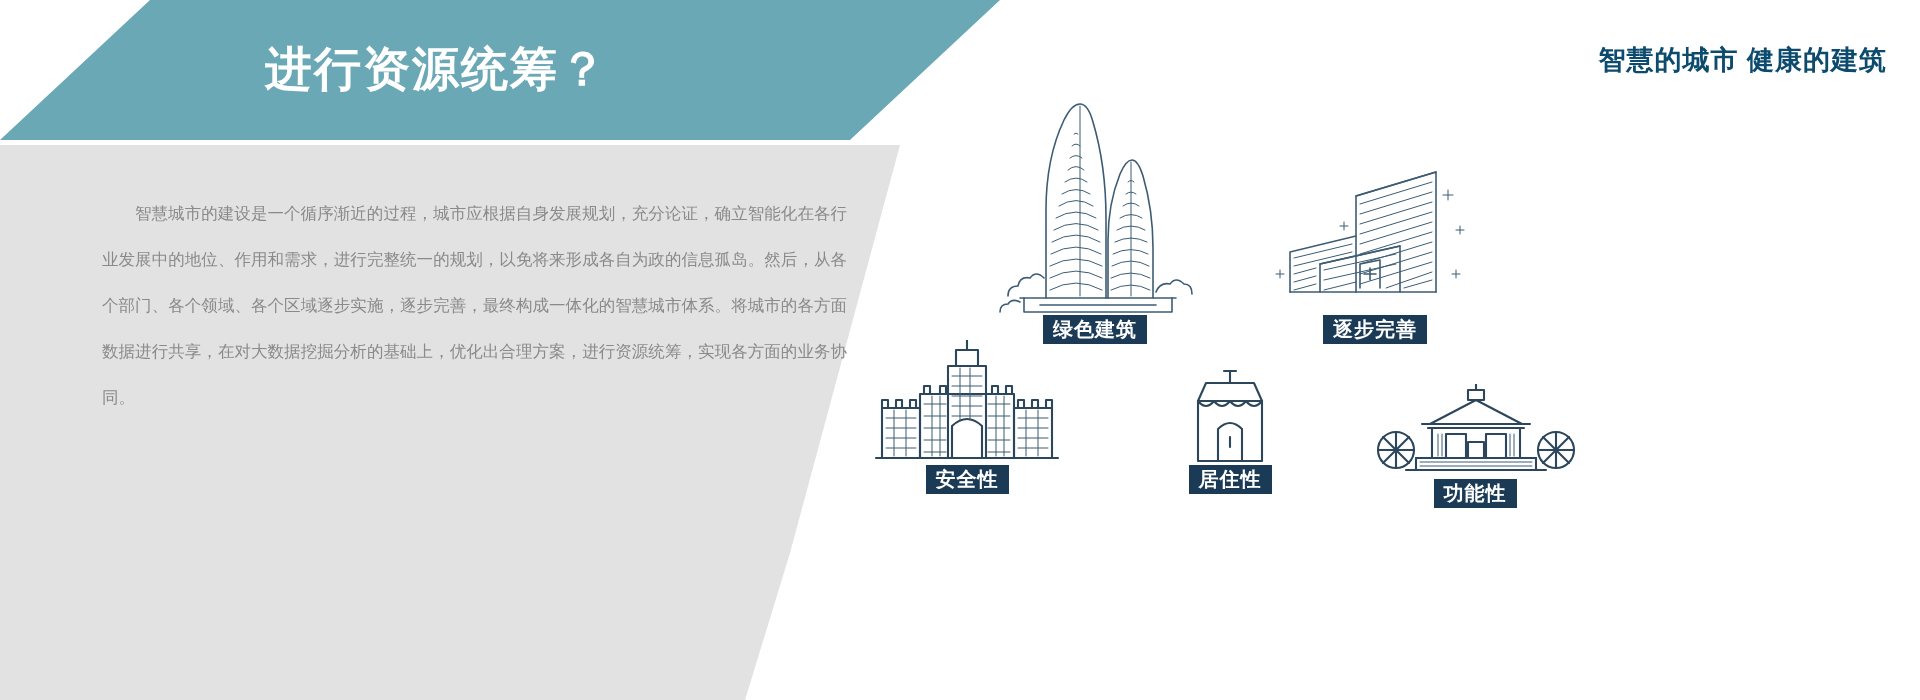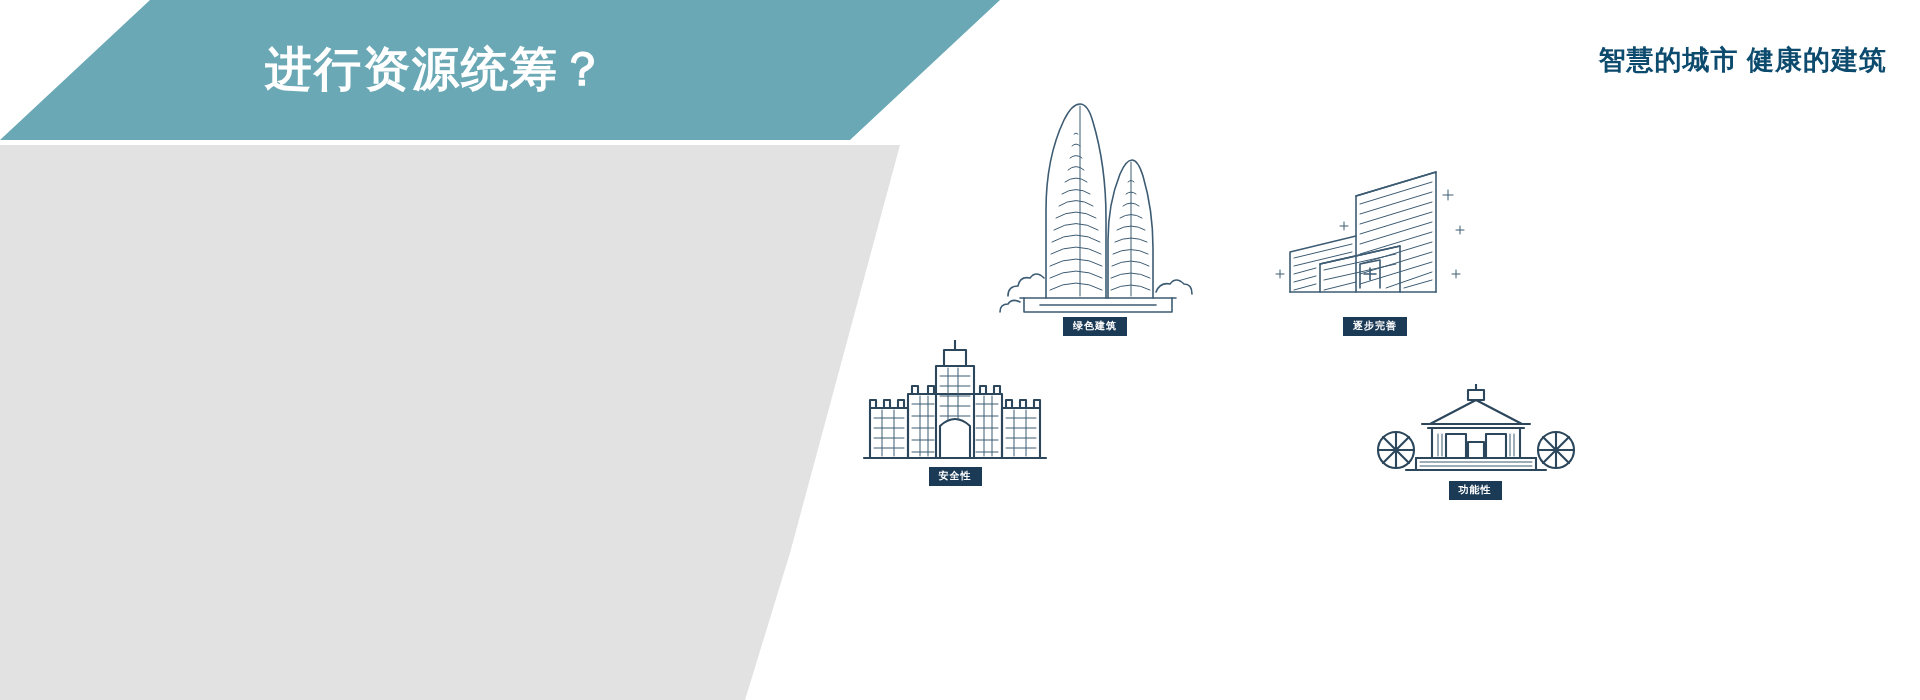--- a/index.html
+++ b/index.html
@@ -50,39 +50,40 @@
     text-justify:inter-ideograph;
   }
   .para:last-child{margin-bottom:0;}
   
   #icon-gallery{position:absolute;left:840px;top:100px;width:1080px;height:600px;}
   .icon-cell{position:absolute;text-align:center;}
   .icon-art{display:block;margin:0 auto;}
   .icon-label{
     display:inline-block;
     background:#1b3a56;color:#ffffff;
-    font-size:10px;font-weight:bold;letter-spacing:1px;
+    font-size:20px;font-weight:bold;letter-spacing:1px;
     padding:4px 10px 5px 10px;
     line-height:1;
     white-space:nowrap;
   }
   .ln{fill:none;stroke:#3d5c73;stroke-width:1.6;stroke-linecap:round;stroke-linejoin:round;}
   .ln-t{fill:none;stroke:#3d5c73;stroke-width:1;stroke-linecap:round;}
   .ln-b{fill:none;stroke:#2c475c;stroke-width:2.1;stroke-linecap:round;stroke-linejoin:round;}
 </style>
 </head>
 <body>
 
 <div id="title-banner"></div>
 <div id="page-title">进行资源统筹？</div>
 
 <div id="right-headline">智慧的城市  健康的建筑</div>
 
 <div id="body-panel"></div>
 <div id="body-text">
+  <p class="para">智慧城市的建设是一个循序渐近的过程，城市应根据自身发展规划，充分论证，确立智能化在各行业发展中的地位、作用和需求，进行完整统一的规划，以免将来形成各自为政的信息孤岛。然后，从各个部门、各个领域、各个区域逐步实施，逐步完善，最终构成一体化的智慧城市体系。将城市的各方面数据进行共享，在对大数据挖掘分析的基础上，优化出合理方案，进行资源统筹，实现各方面的业务协同。</p>
 </div>
 
 <div id="icon-gallery">
 
   <div class="icon-cell" style="left:140px;top:0px;width:230px;">
     <svg class="icon-art" width="230" height="215" viewBox="0 0 230 215">
       <g class="ln-t">
         <path class="ln" d="M66 198 L66 110 Q66 58 84 20 Q92 4 100 4 Q108 4 113 22 Q126 66 126 118 L126 198"></path>
         <path class="ln" d="M128 198 L128 140 Q128 104 140 74 Q146 60 152 60 Q158 60 163 76 Q173 110 173 148 L173 198"></path>
         <path d="M70 190 Q96 176 122 190"></path>
@@ -161,21 +162,21 @@
         <path d="M188 30 L188 40 M183 35 L193 35"></path>
         <path d="M200 66 L200 74 M196 70 L204 70"></path>
         <path d="M84 62 L84 70 M80 66 L88 66"></path>
         <path d="M196 110 L196 118 M192 114 L200 114"></path>
         <path d="M20 110 L20 118 M16 114 L24 114"></path>
       </g>
     </svg>
     <span class="icon-label">逐步完善</span>
   </div>
 
-  <div class="icon-cell" style="left:0px;top:240px;width:230px;">
+  <div class="icon-cell" style="left:12px;top:240px;width:230px;">
     <svg class="icon-art" width="230" height="125" viewBox="0 0 230 125">
       <g class="ln-b">
         <path d="M24 118 L206 118"></path>
         <path d="M30 118 L30 68 L68 68 L68 118"></path>
         <path d="M162 118 L162 68 L200 68 L200 118"></path>
         <path d="M68 118 L68 54 L162 54 L162 118"></path>
         <path d="M96 118 L96 26 L134 26 L134 118"></path>
         <path d="M104 26 L104 10 L126 10 L126 26"></path>
         <path d="M115 0 L115 10"></path>
         <path d="M30 68 L30 60 L36 60 L36 68 M44 68 L44 60 L50 60 L50 68 M58 68 L58 60 L64 60 L64 68"></path>
@@ -192,20 +193,34 @@
         <path d="M80 56 L80 116 M88 56 L88 116"></path>
         <path d="M136 64 L158 64 M136 76 L158 76 M136 88 L158 88 M136 100 L158 100 M136 112 L158 112"></path>
         <path d="M144 56 L144 116 M152 56 L152 116"></path>
         <path d="M100 36 L130 36 M100 46 L130 46 M100 56 L130 56 M100 66 L130 66 M100 76 L130 76"></path>
         <path d="M108 28 L108 80 M118 28 L118 80"></path>
       </g>
     </svg>
     <span class="icon-label">安全性</span>
   </div>
 
+  <div class="icon-cell" style="left:300px;top:265px;width:180px;">
+    <svg class="icon-art" width="180" height="100" viewBox="0 0 180 100">
+      <g class="ln-b">
+        <path d="M58 96 L58 36 L122 36 L122 96 Z"></path>
+        <path d="M58 36 L66 18 L114 18 L122 36"></path>
+        <path d="M58 36 Q66 46 74 36 Q82 46 90 36 Q98 46 106 36 Q114 46 122 36"></path>
+        <path d="M78 96 L78 64 Q90 52 102 64 L102 96"></path>
+        <path d="M90 72 L90 82"></path>
+        <path d="M90 6 L90 18"></path>
+        <path d="M84 6 L96 6"></path>
+      </g>
+    </svg>
+    <span class="icon-label">居住性</span>
+  </div>
 
   <div class="icon-cell" style="left:520px;top:284px;width:230px;text-align:center;">
     <svg class="icon-art" width="230" height="95" viewBox="0 0 230 95">
       <g class="ln-b">
         <path d="M108 6 L124 6 L124 16 L108 16 Z"></path>
         <path d="M116 0 L116 6"></path>
         <path d="M70 40 L116 16 L162 40 Z"></path>
         <path d="M62 40 L170 40"></path>
         <path d="M68 44 L164 44"></path>
         <path d="M72 44 L72 74 L160 74 L160 44"></path>

